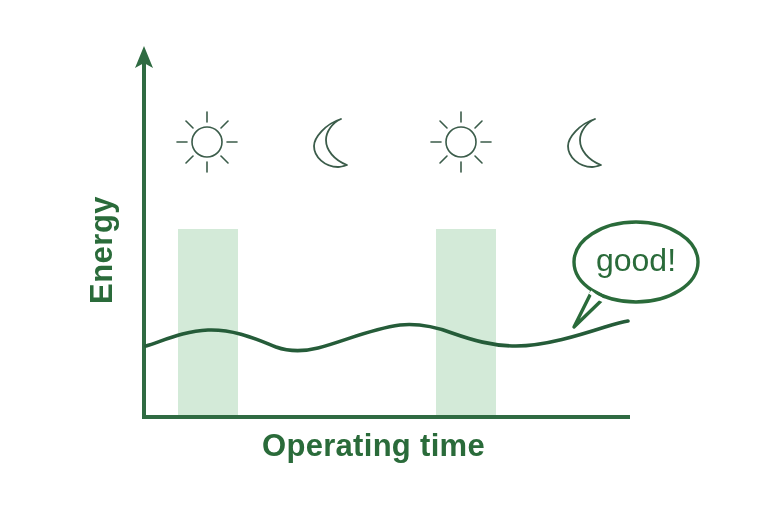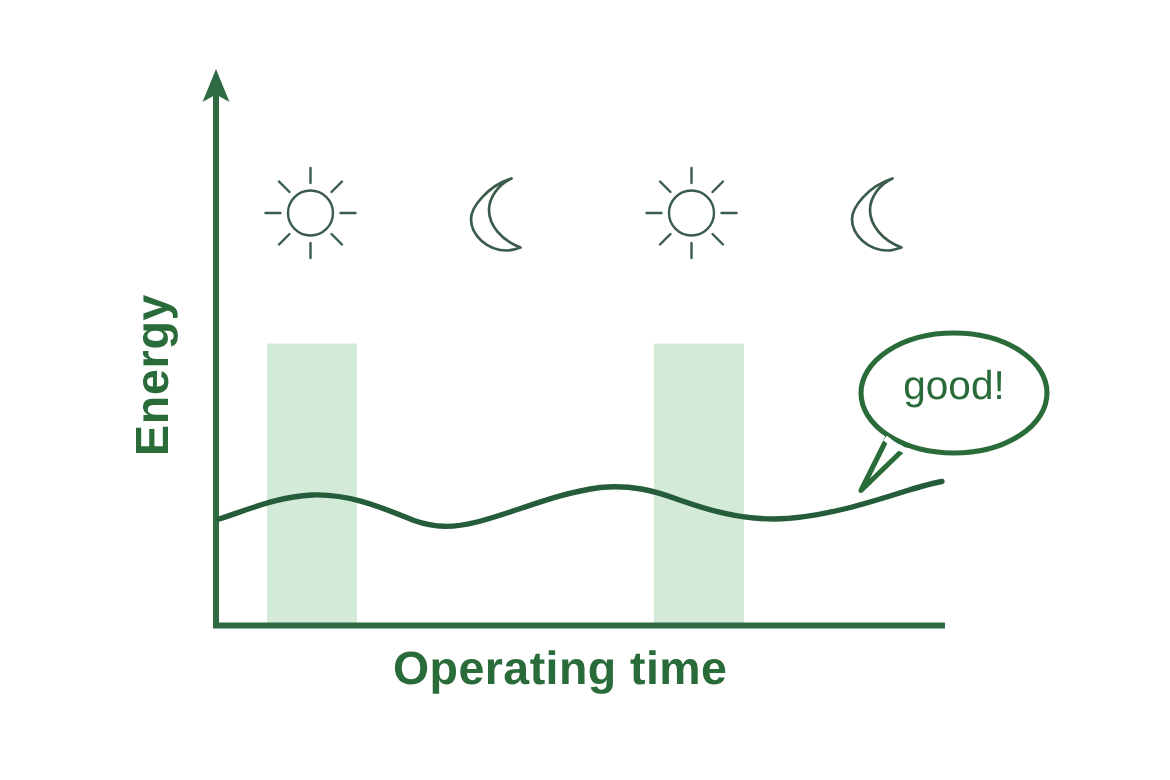--- a/index.html
+++ b/index.html
@@ -40,21 +40,21 @@
     letter-spacing: 0.3px;
     left: 262px;
     top: 428px;
   }
   #bubble-text {
     position: absolute;
     left: 588px;
     top: 242px;
     width: 96px;
     text-align: center;
-    font-size: 27px;
+    font-size: 32px;
     color: #2a6b3a;
     font-family: "Liberation Sans", sans-serif;
     user-select: none;
   }
 </style>
 </head>
 <body>
 
 <div id="chart-root">
 

